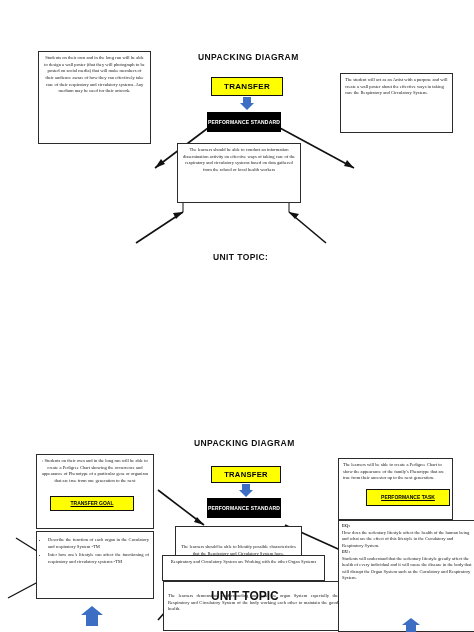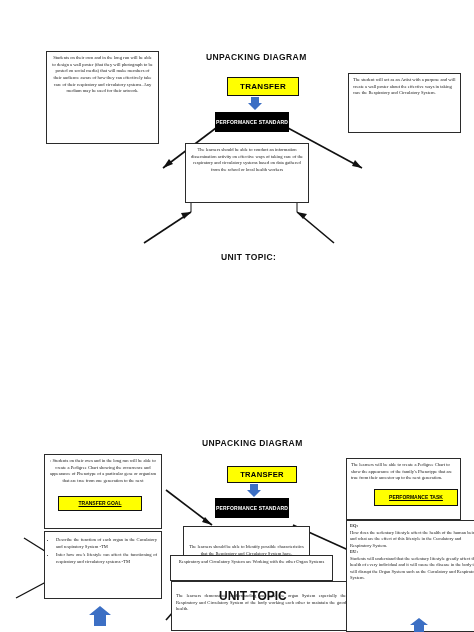--- a/index.html
+++ b/index.html
@@ -1,21 +1,21 @@
 <!DOCTYPE html>
 <html><head>
 <meta charset="utf-8">
 <style>
   html,body{margin:0;padding:0;}
   body{
     width:474px;height:632px;background:#ffffff;
     font-family:"Liberation Serif",serif;
     position:relative;overflow:hidden;
   }
-  .diagram{position:absolute;left:16px;width:388px;}
+  .diagram{position:absolute;left:8px;width:388px;}
   .title{
     position:absolute;
     font-family:"Liberation Sans",sans-serif;
     font-weight:bold;font-size:8.5px;letter-spacing:.4px;
     color:#111;white-space:nowrap;
   }
   .box{
     position:absolute;box-sizing:border-box;
     border:1px solid #2b2b2b;background:#fff;
     font-size:4.6px;line-height:1.45;color:#1a1a1a;
@@ -24,21 +24,20 @@
   }
   .box.left-align{text-align:left;}
   .box.justify{text-align:justify;}
   .transfer{
     position:absolute;box-sizing:border-box;
     background:#ffff00;border:1.2px solid #111;
     font-family:"Liberation Sans",sans-serif;
     font-weight:bold;color:#000;
     display:flex;align-items:center;justify-content:center;
     letter-spacing:.3px;
-    margin-left:8px;
   }
   .perf{
     position:absolute;box-sizing:border-box;
     background:#000000;color:#ffffff;
     font-family:"Liberation Sans",sans-serif;
     font-weight:bold;
     display:flex;align-items:center;justify-content:center;
     text-align:center;line-height:1.25;letter-spacing:.2px;
   }
   .hl{

